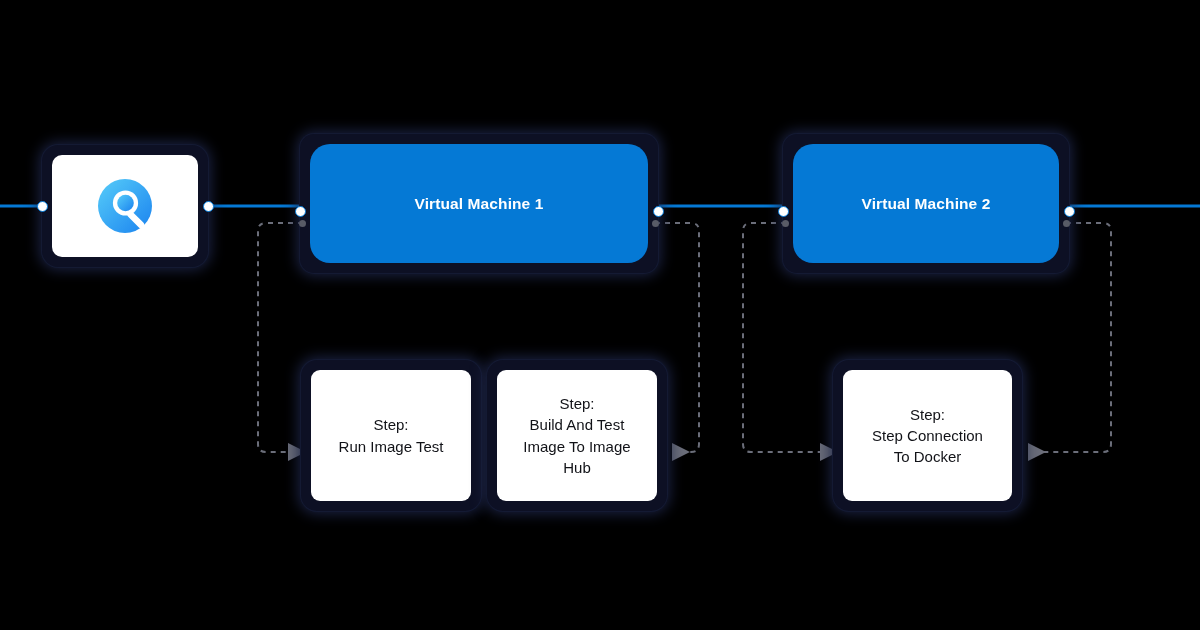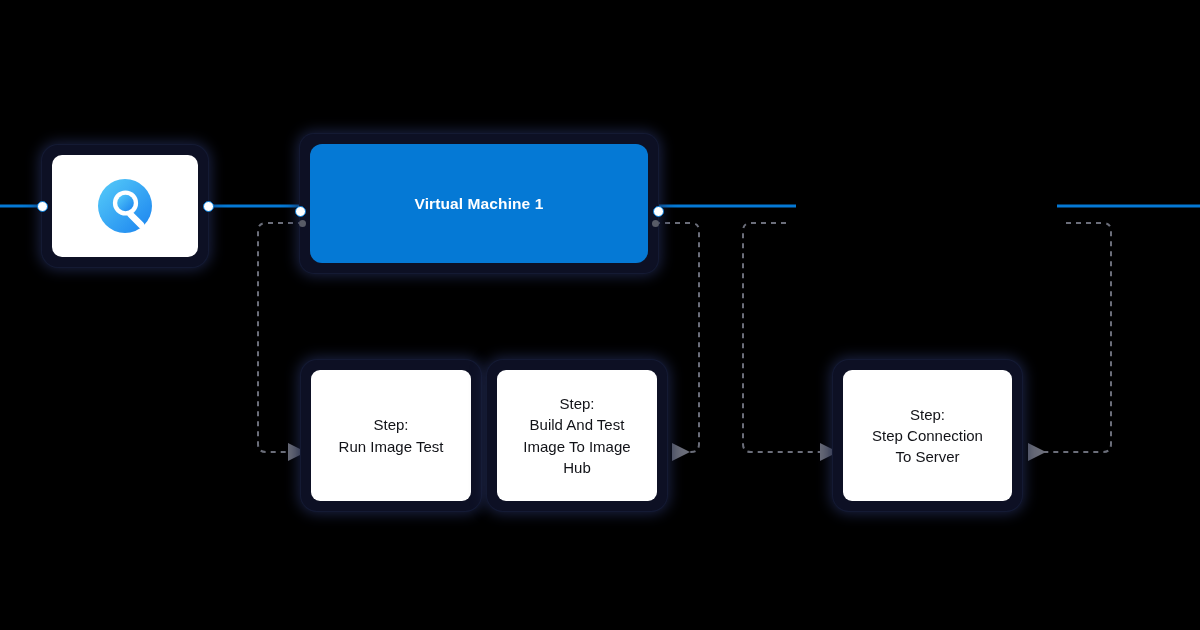--- a/index.html
+++ b/index.html
@@ -35,21 +35,21 @@
     box-sizing: border-box;
     border-radius: 14px;
     background: #0d1024;
     padding: 10px;
     box-shadow: 0 0 0 1px #141a33, 0 0 14px 3px rgba(28,36,70,0.95);
   }
   .node-inner {
     width: 100%;
     height: 100%;
     box-sizing: border-box;
-    border-radius: 12px;
+    border-radius: 20px;
     display: flex;
     align-items: center;
     justify-content: center;
     text-align: center;
   }
 
   
   .node-trigger {
     left: 42px;
     top: 145px;
@@ -193,20 +193,29 @@
   <div class="node node-stage node-vm1">
     <div class="node-inner">
       <span>Virtual Machine 1</span>
     </div>
     <div class="handle" style="left:-5.5px;  top:72px;"></div>
     <div class="handle" style="right:-5.5px; top:72px;"></div>
     <div class="handle-dot" style="left:-1px;    top:86px;"></div>
     <div class="handle-dot" style="right:-1px;   top:86px;"></div>
   </div>
 
+  <div class="node node-stage node-vm2">
+    <div class="node-inner">
+      <span>Virtual Machine 2</span>
+    </div>
+    <div class="handle" style="left:-5.5px;  top:72px;"></div>
+    <div class="handle" style="right:-5.5px; top:72px;"></div>
+    <div class="handle-dot" style="left:-1px;    top:86px;"></div>
+    <div class="handle-dot" style="right:-1px;   top:86px;"></div>
+  </div>
 
   <div class="node node-step node-step1">
     <div class="node-inner">
       <div>
         <span class="txt-line">Step:</span>
         <span class="txt-line">Run Image Test</span>
       </div>
     </div>
   </div>
 
@@ -219,18 +228,18 @@
         <span class="txt-line">Hub</span>
       </div>
     </div>
   </div>
 
   <div class="node node-step node-step3">
     <div class="node-inner">
       <div>
         <span class="txt-line">Step:</span>
         <span class="txt-line">Step Connection</span>
-        <span class="txt-line">To Server</span>
+        <span class="txt-line">To Docker</span>
       </div>
     </div>
   </div>
 
 </div>
 
 </body></html>

